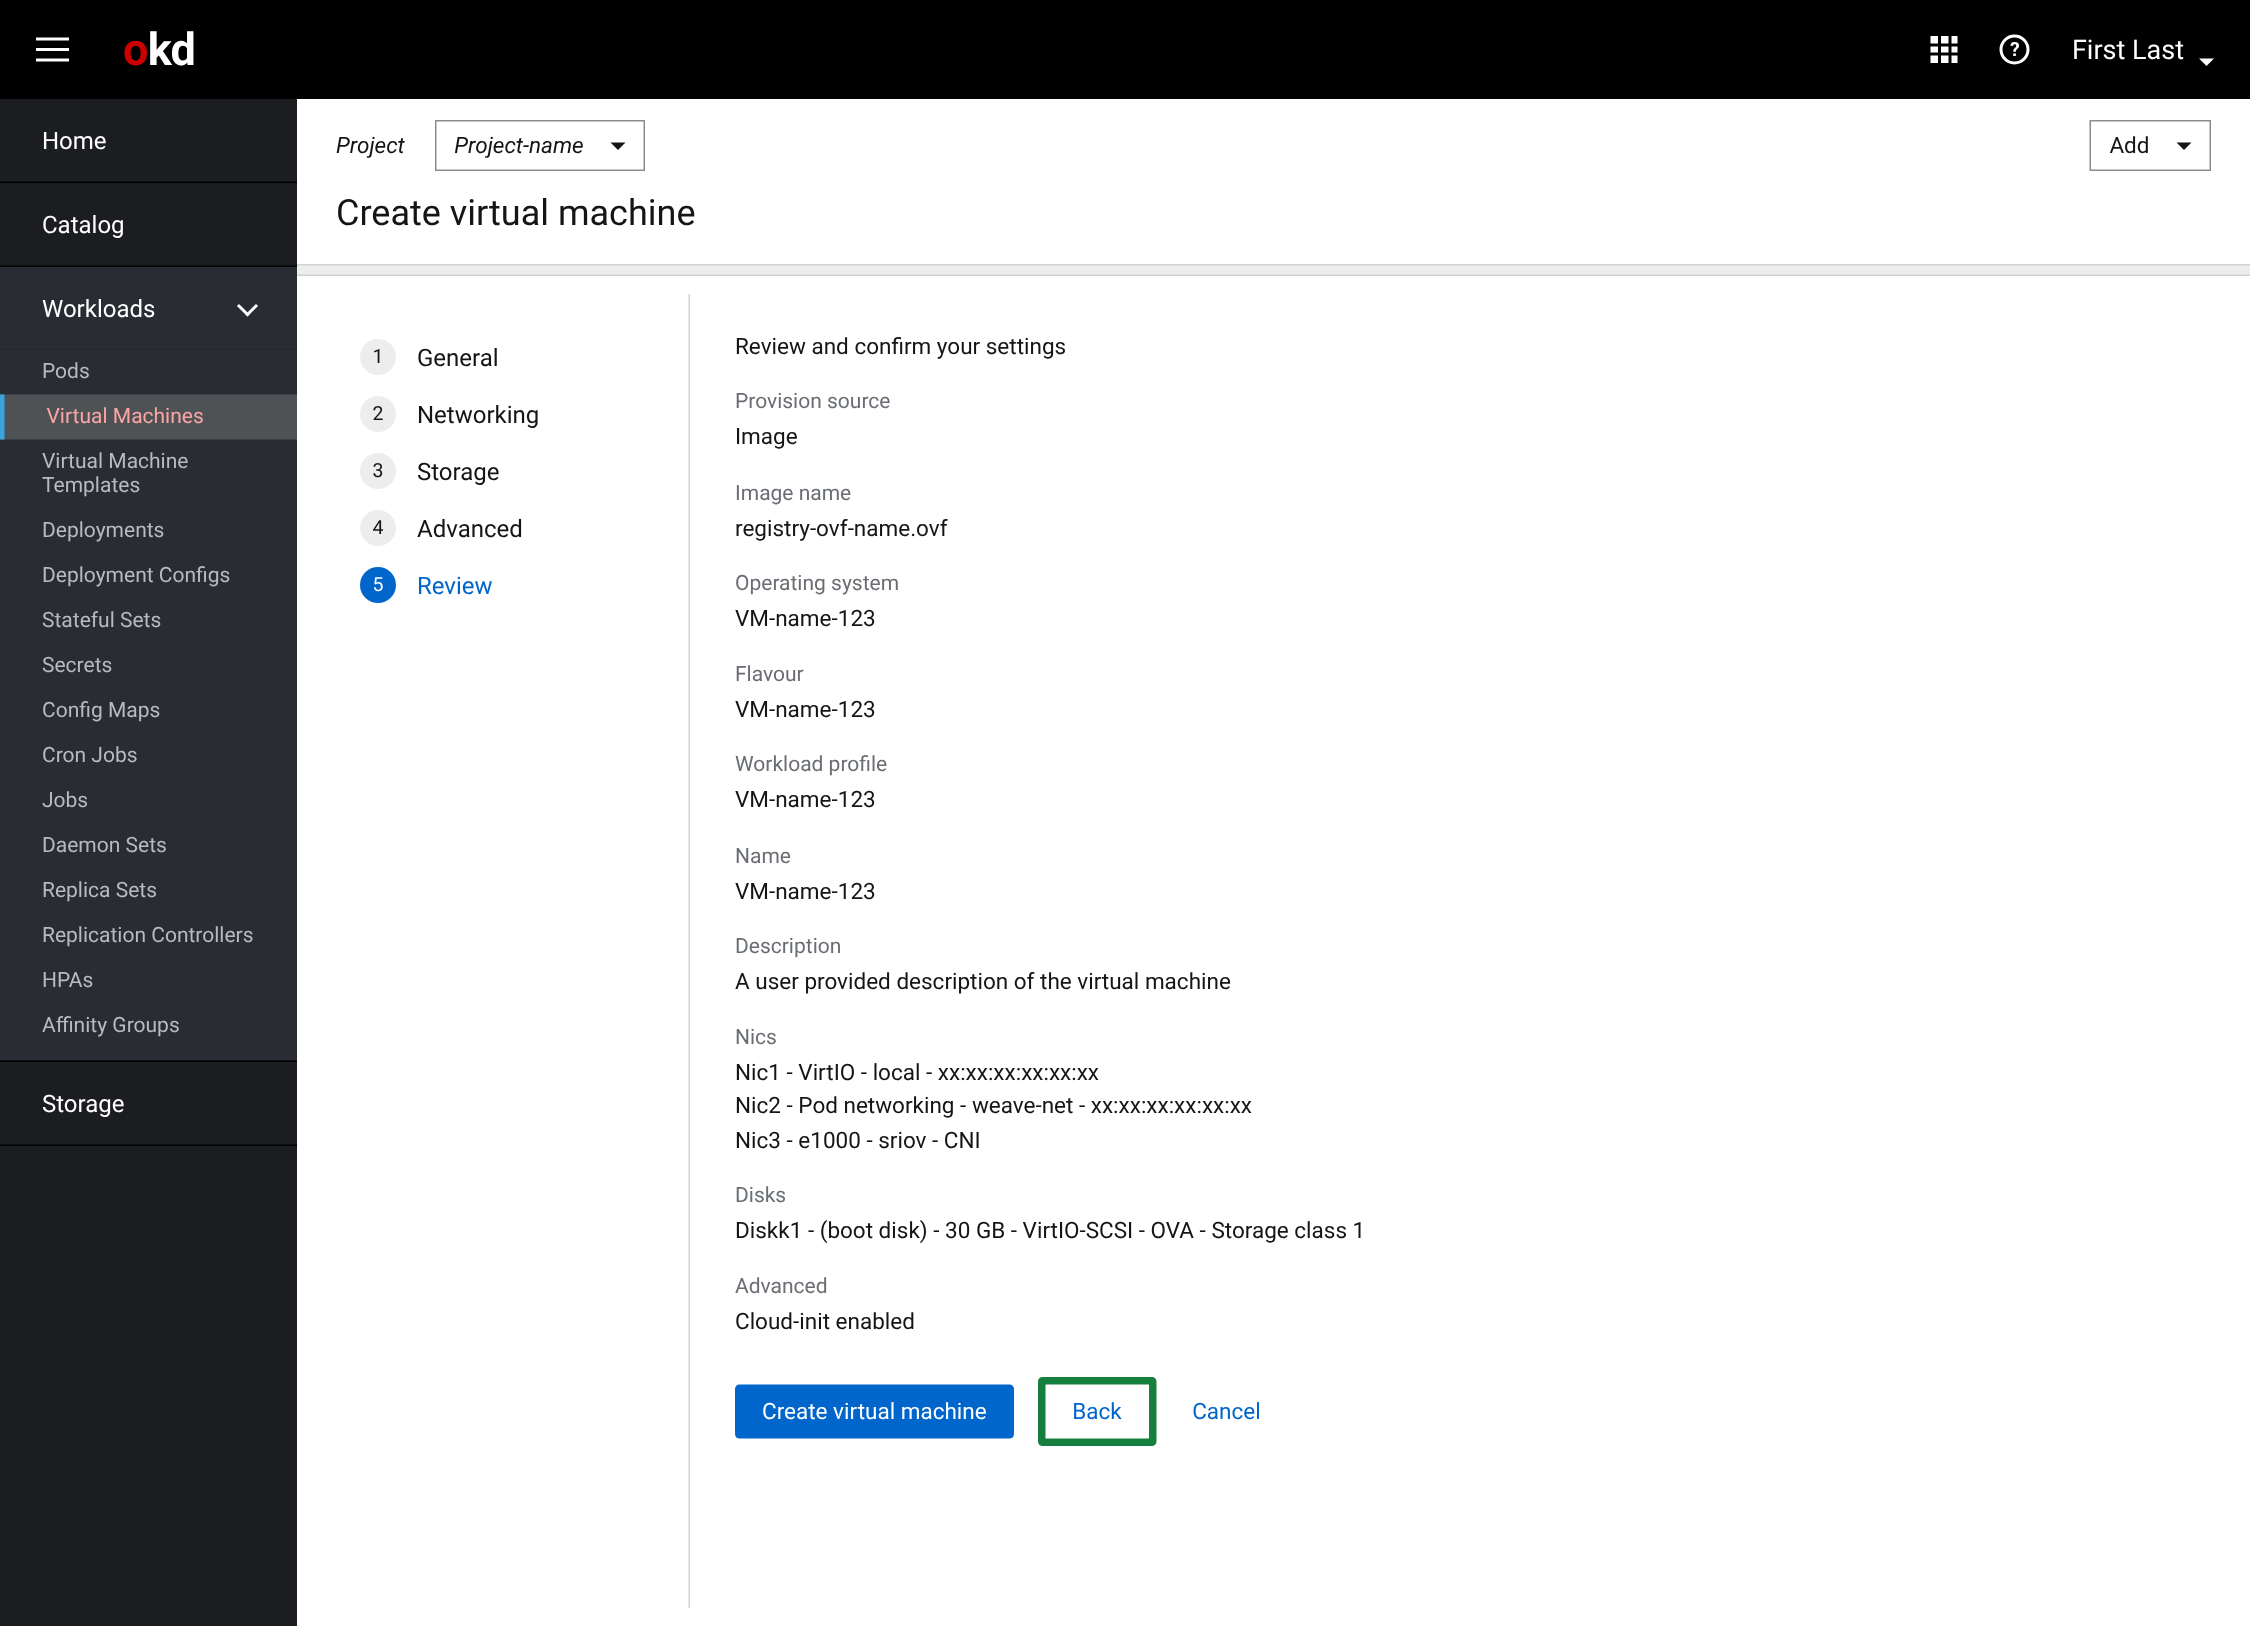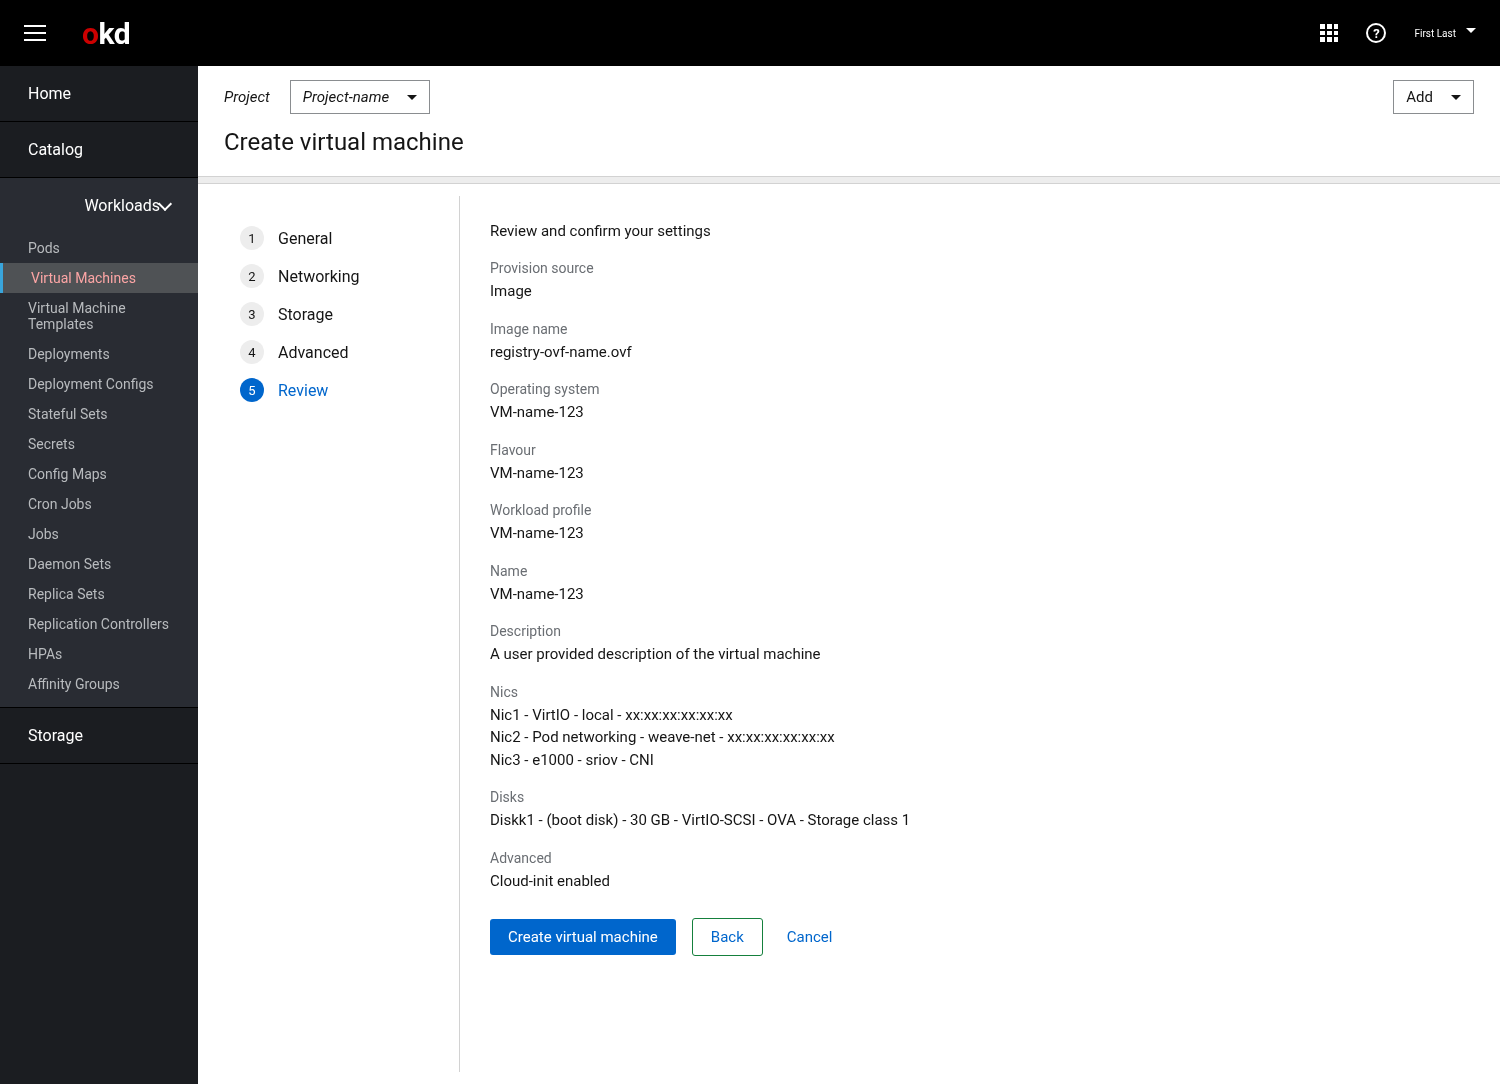--- a/index.html
+++ b/index.html
@@ -11,31 +11,31 @@
     .topbar-left { display: flex; align-items: center; gap: 36px; }
     .hamburger { display: flex; flex-direction: column; gap: 5px; cursor: pointer; padding: 4px 0; }
     .hamburger span { width: 22px; height: 2px; background: #fff; display: block; }
     .logo { font-size: 30px; font-weight: 700; letter-spacing: -0.5px; }
     .logo .o { color: #cc0000; }
     .logo .kd { color: #fff; }
     .topbar-right { display: flex; align-items: center; gap: 28px; }
     .apps-icon { width: 18px; height: 18px; display: grid; grid-template-columns: repeat(3, 1fr); grid-template-rows: repeat(3, 1fr); gap: 2px; }
     .apps-icon span { background: #fff; width: 100%; height: 100%; }
     .help-icon { width: 20px; height: 20px; border: 2px solid #fff; border-radius: 50%; display: flex; align-items: center; justify-content: center; font-size: 13px; font-weight: bold; }
-    .user-menu { display: flex; align-items: flex-start; gap: 10px; font-size: 10px; }
+    .user-menu { display: flex; align-items: flex-end; gap: 10px; font-size: 18px; }
     .caret-down { width: 0; height: 0; border-left: 5px solid transparent; border-right: 5px solid transparent; border-top: 5px solid #fff; }
     .caret-down-dark { width: 0; height: 0; border-left: 5px solid transparent; border-right: 5px solid transparent; border-top: 5px solid #151515; }
 
     
     .body { display: flex; flex: 1; min-height: 0; }
 
     
     .sidebar { width: 198px; background: #1b1d21; color: #d2d2d2; flex-shrink: 0; overflow-y: auto; }
     .nav-item { padding: 18px 28px; font-size: 16px; color: #fff; border-bottom: 1px solid #000; cursor: pointer; }
-    .nav-item.section { background: #292c33; display: flex; justify-content: flex-end; align-items: center; font-size: 16px; border-bottom: none; }
+    .nav-item.section { background: #292c33; display: flex; justify-content: space-between; align-items: center; font-size: 16px; border-bottom: none; }
     .nav-sub { background: #292c33; padding-bottom: 8px; }
     .nav-sub-item { padding: 7px 28px; font-size: 14px; color: #b8bbbe; cursor: pointer; }
     .nav-sub-item.active { background: #4f5255; border-left: 3px solid #39a5dc; color: #fca5a5; }
     .chevron { width: 10px; height: 10px; border-right: 2px solid #fff; border-bottom: 2px solid #fff; transform: rotate(45deg); margin-top: -4px; }
 
     
     .main { flex: 1; display: flex; flex-direction: column; min-width: 0; background: #fff; }
     .toolbar { padding: 14px 26px; display: flex; align-items: center; justify-content: space-between; }
     .toolbar-left { display: flex; align-items: center; gap: 20px; font-style: italic; }
     .toolbar-label { font-size: 15px; color: #151515; }
@@ -56,21 +56,21 @@
     .review { flex: 1; padding: 26px 30px 30px; }
     .review-title { font-size: 15px; margin-bottom: 20px; color: #151515; }
     .field { margin-bottom: 18px; }
     .field-label { font-size: 14px; color: #6a6e73; margin-bottom: 4px; }
     .field-value { font-size: 15px; color: #151515; line-height: 1.5; }
     .multi-line div { font-size: 15px; color: #151515; line-height: 1.5; }
 
     .actions { display: flex; align-items: center; gap: 16px; margin-top: 26px; }
     .btn { padding: 9px 18px; font-size: 15px; border-radius: 3px; cursor: pointer; border: none; }
     .btn-primary { background: #0066cc; color: #fff; }
-    .btn-secondary { background: #fff; color: #0066cc; border: 1px solid #15803d; }
+    .btn-secondary { background: #fff; color: #0066cc; border: 5px solid #15803d; }
     .btn-link { background: transparent; color: #0066cc; border: none; padding: 9px 8px; }
   </style>
 </head>
 <body>
 
 <div class="app">
 
   <div class="topbar">
     <div class="topbar-left">
       <div class="hamburger">

